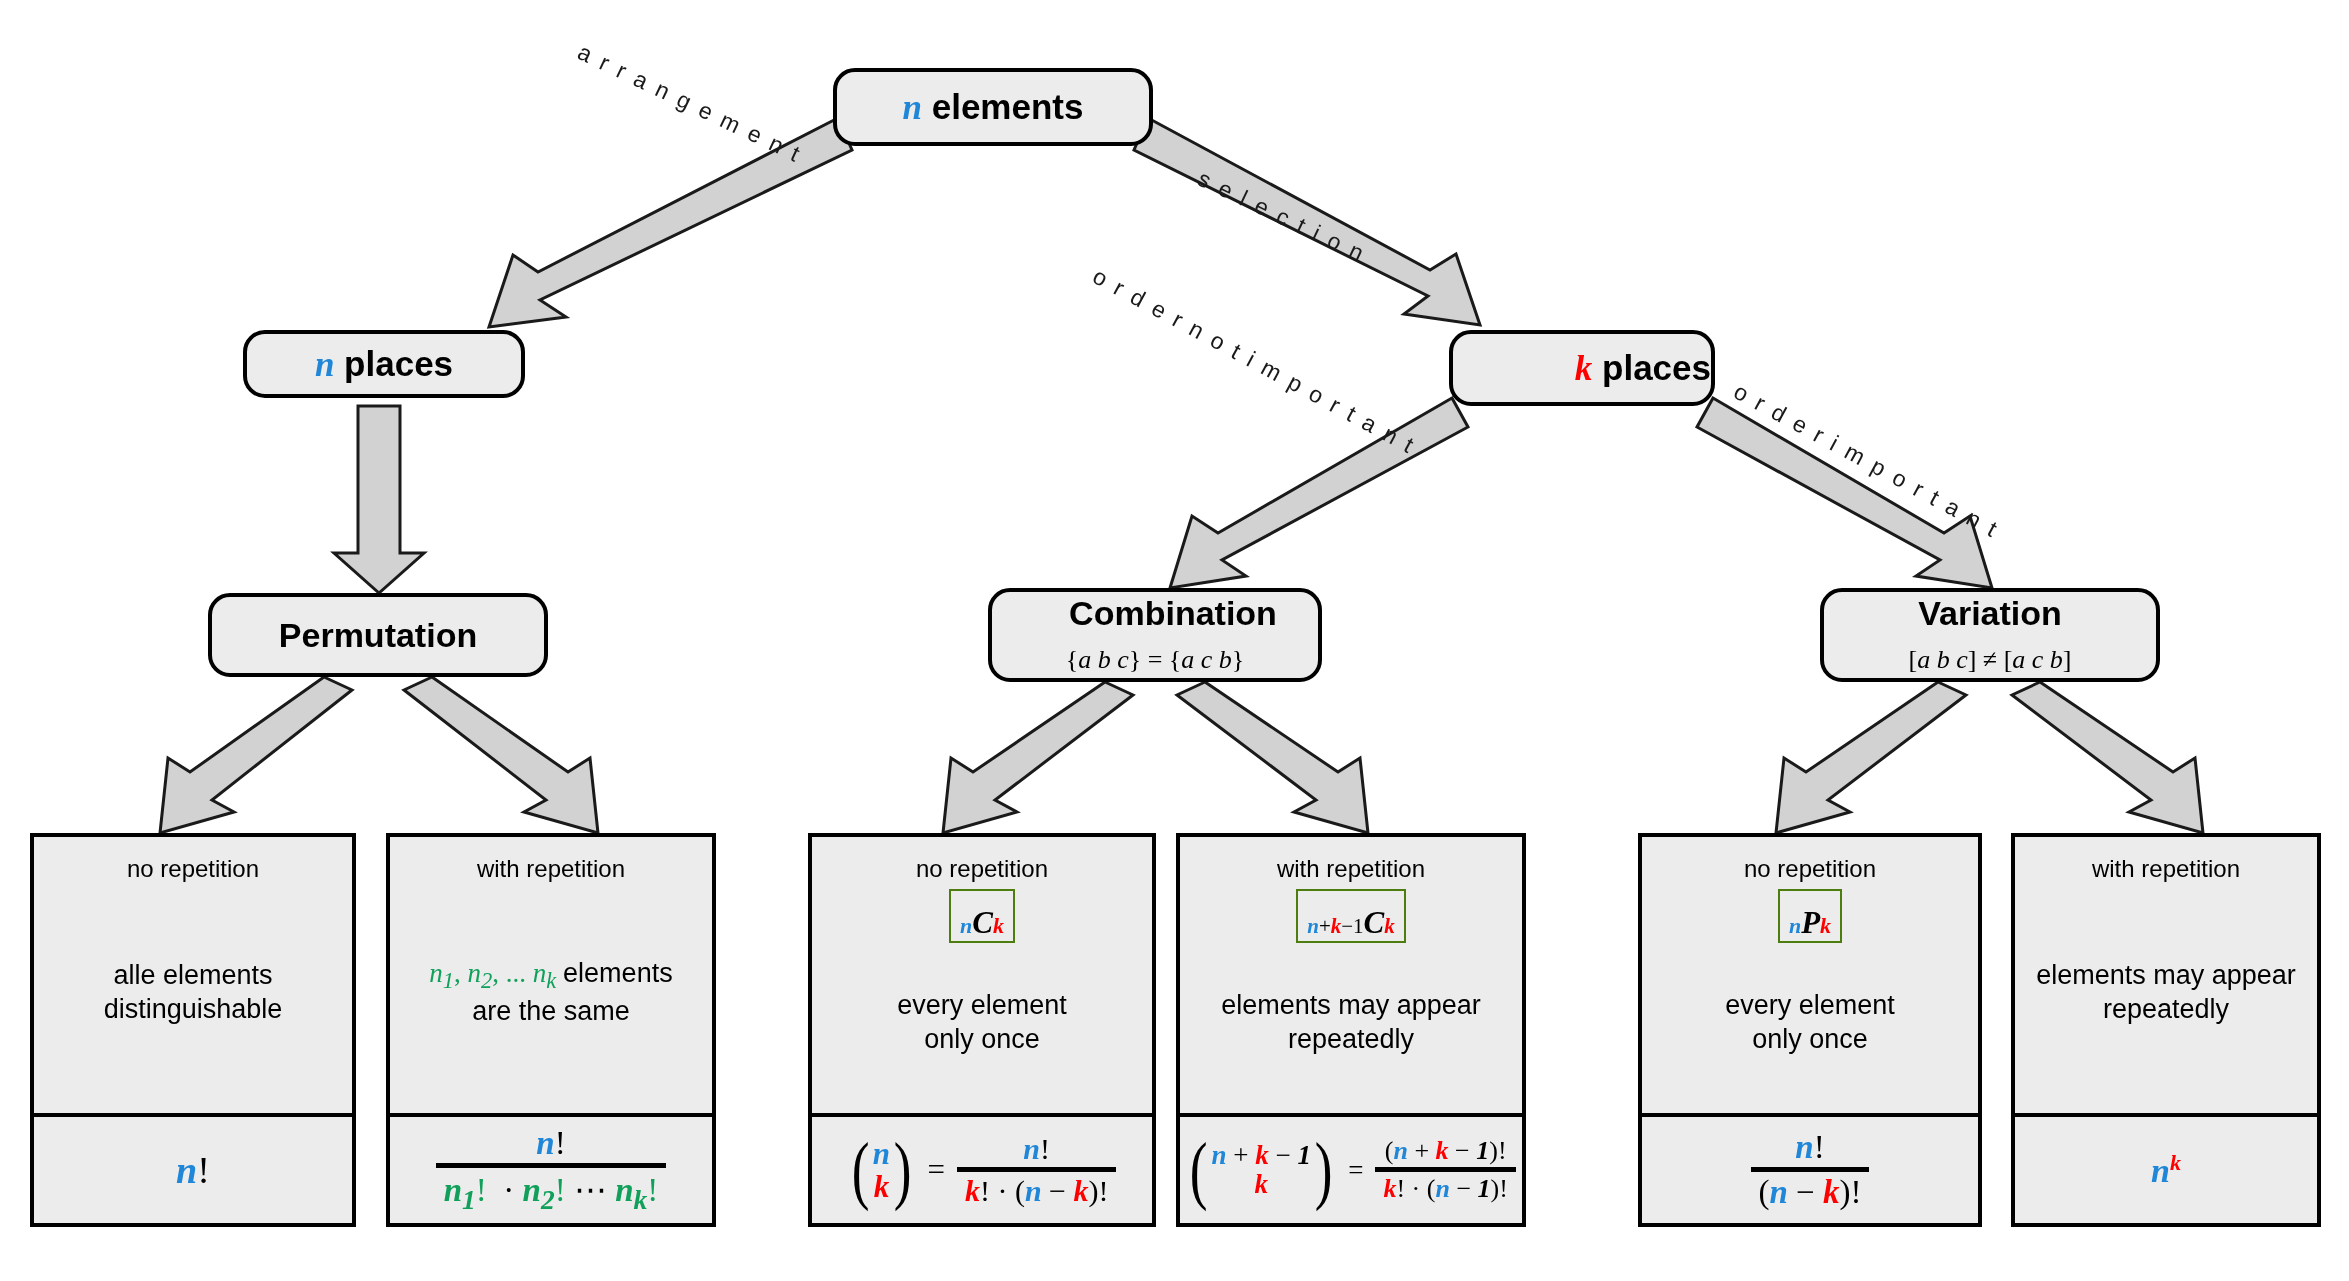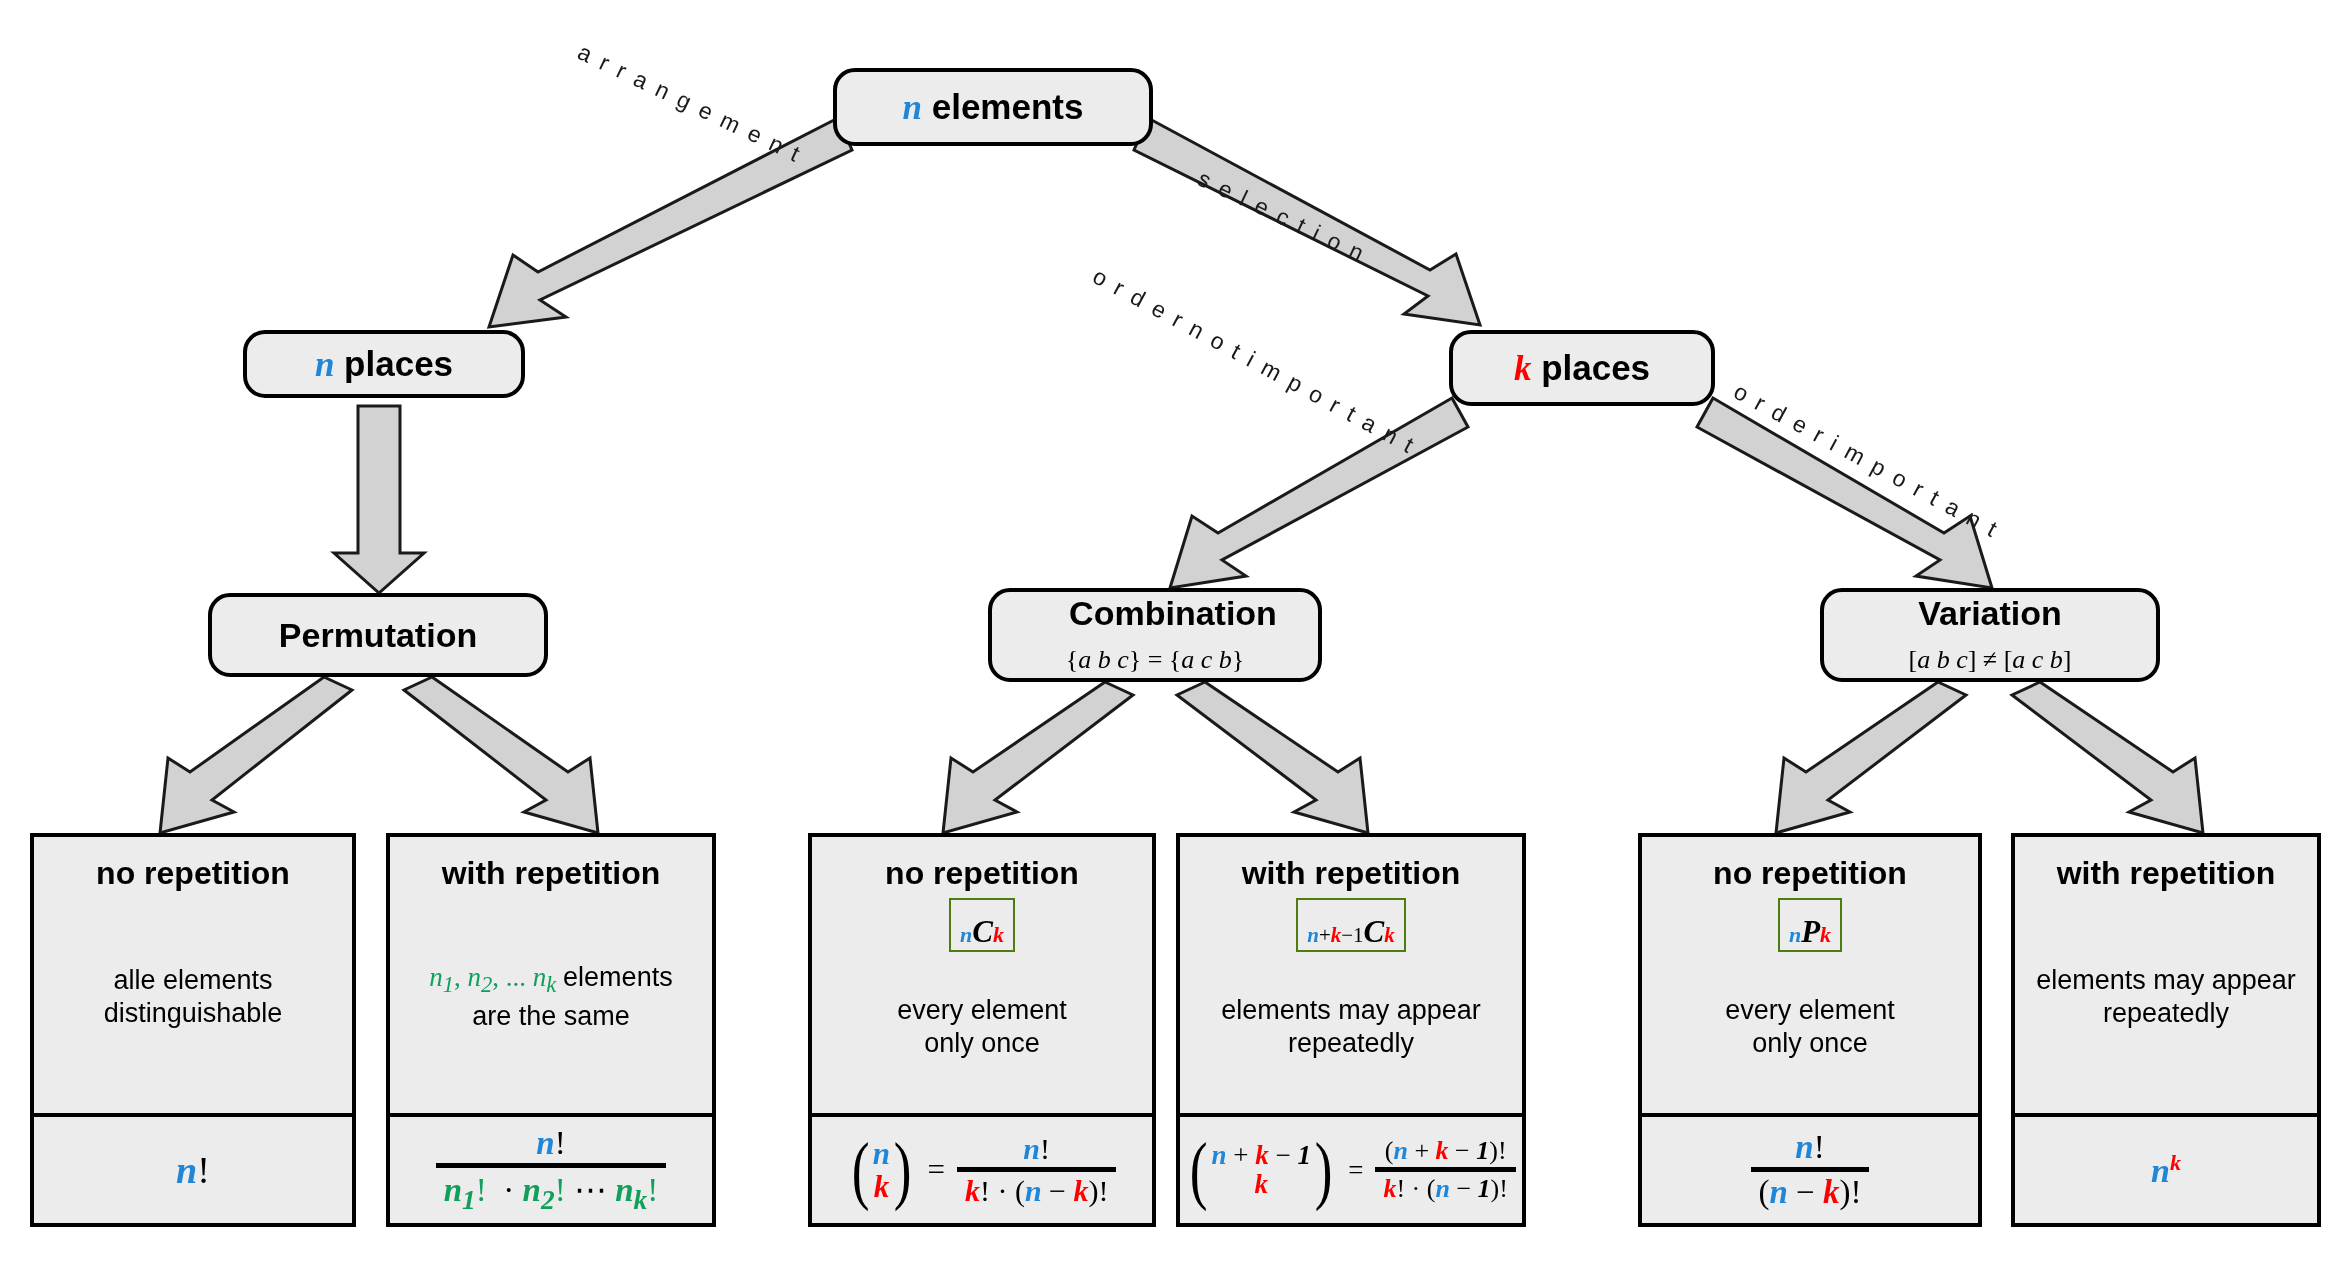--- a/index.html
+++ b/index.html
@@ -22,42 +22,42 @@
   .green{color:#11a05a;}
   .mi{font-family:"Liberation Serif","DejaVu Serif",serif;font-style:italic;font-weight:bold;}
   .mi-light{font-family:"Liberation Serif","DejaVu Serif",serif;font-style:italic;}
   .mup{font-family:"Liberation Serif","DejaVu Serif",serif;font-style:normal;}
 
   
   #n-elements{left:833px;top:68px;width:320px;height:78px;}
   #n-elements .node-title{font-size:35px;}
   #n-places{left:243px;top:330px;width:282px;height:68px;}
   #n-places .node-title{font-size:35px;}
-  #k-places{left:1449px;top:330px;width:266px;height:76px;}
+  #k-places{left:1449px;top:330px;width:266px;height:76px;align-items:flex-end;}
   #k-places .node-title{font-size:35px;}
 
   #permutation{left:208px;top:593px;width:340px;height:84px;}
   #permutation .node-title{font-size:34px;}
   #combination{left:988px;top:588px;width:334px;height:94px;}
   #combination .node-title{font-size:34px;margin-left:36px;}
   #variation{left:1820px;top:588px;width:340px;height:94px;}
   #variation .node-title{font-size:34px;}
   .node-eq{font-size:26px;margin-top:14px;font-family:"Liberation Serif","DejaVu Serif",serif;}
 
   
   .leaf{
     position:absolute;z-index:3;box-sizing:border-box;
     background:#ececec;border:4px solid #000;
     display:flex;flex-direction:column;
   }
   .leaf-top{
     flex:1;display:flex;flex-direction:column;align-items:center;
     padding-top:18px;box-sizing:border-box;
   }
-  .leaf-head{font-size:32px;font-weight:bold;line-height:1.15;}
+  .leaf-head{font-size:24px;font-weight:normal;line-height:1.15;}
   .leaf-symbol{
     margin-top:6px;border:2px solid #4d7c0f;background:#ececec;
     padding:16px 9px 3px 9px;line-height:1;white-space:nowrap;
   }
   .leaf-desc{
     margin-top:auto;margin-bottom:auto;font-size:27px;line-height:1.25;
     padding:0 8px 10px;text-align:center;
   }
   .leaf-formula{
     border-top:4px solid #000;height:106px;

